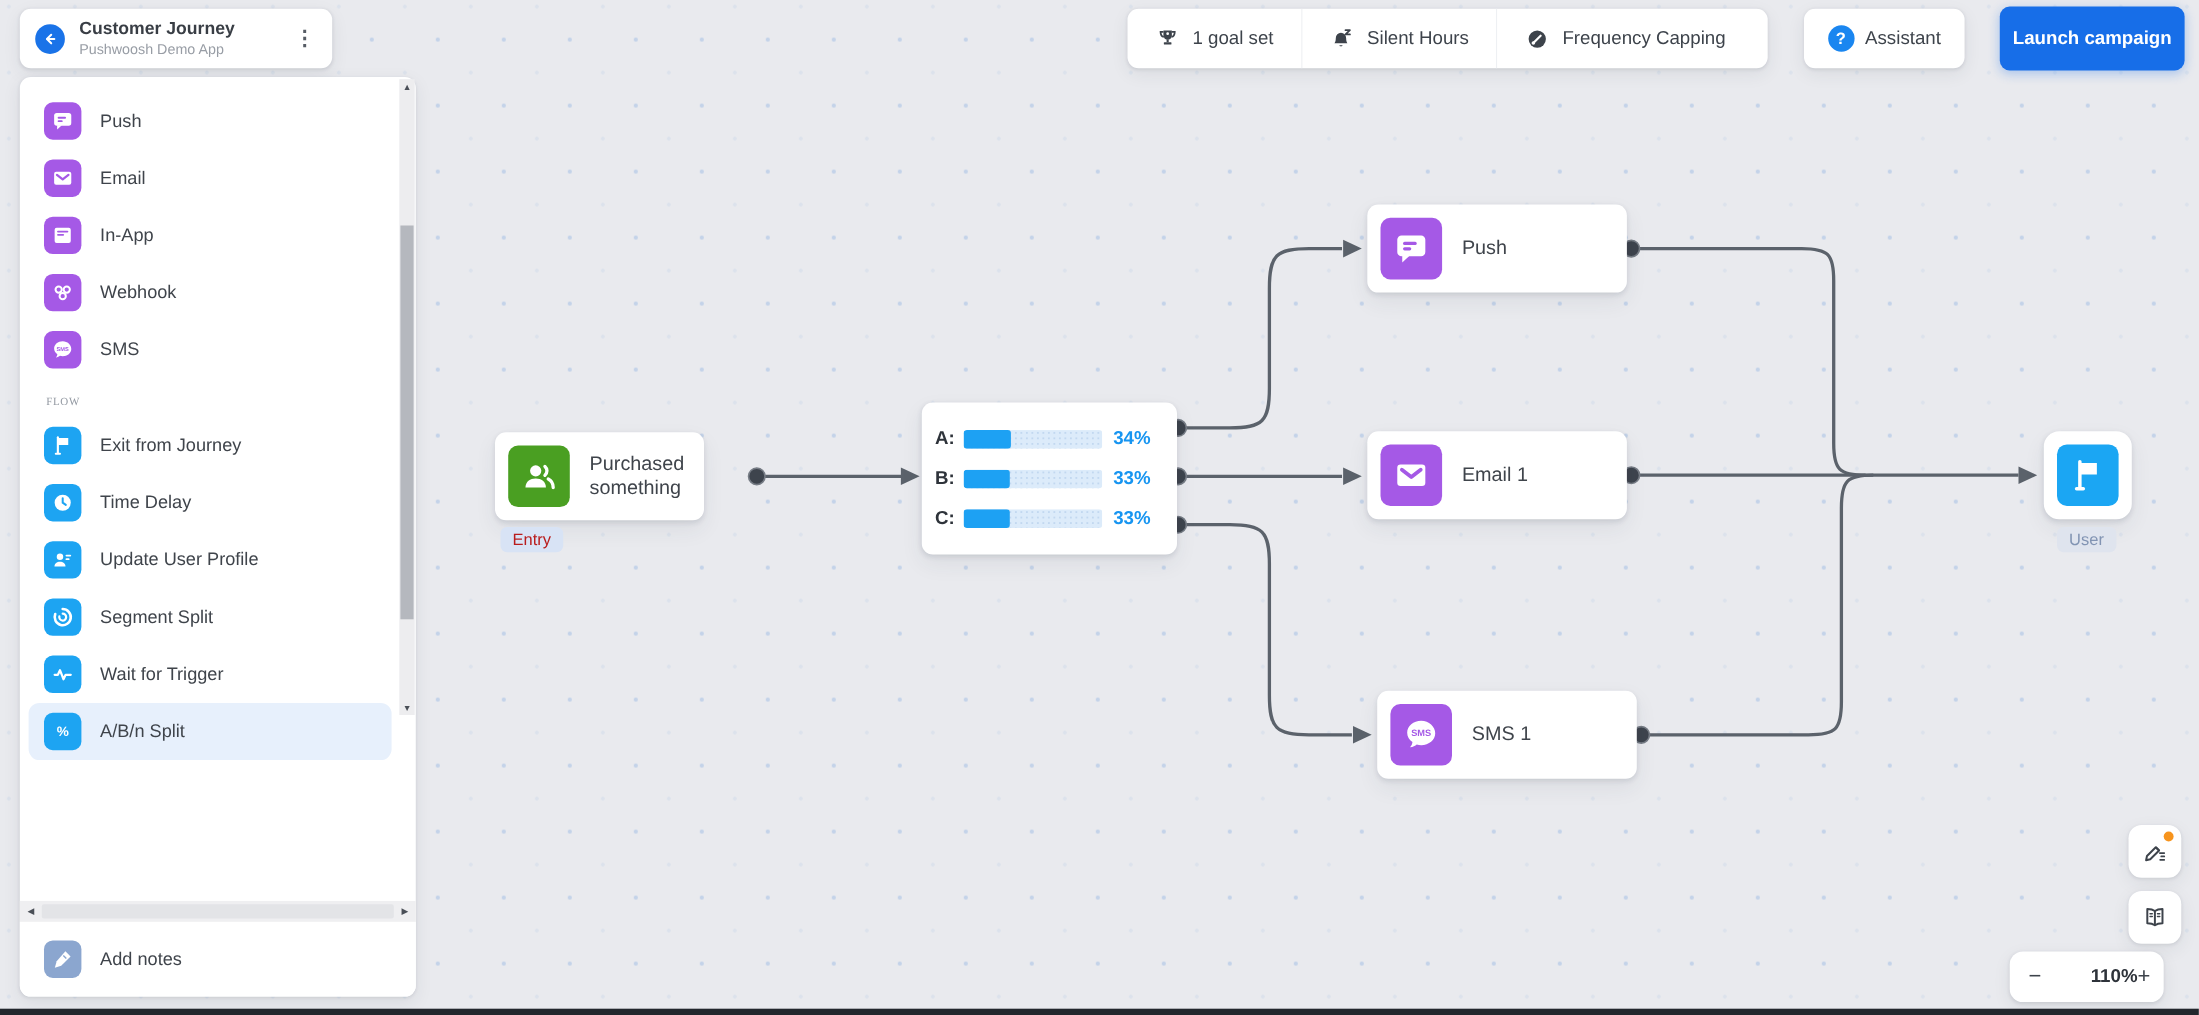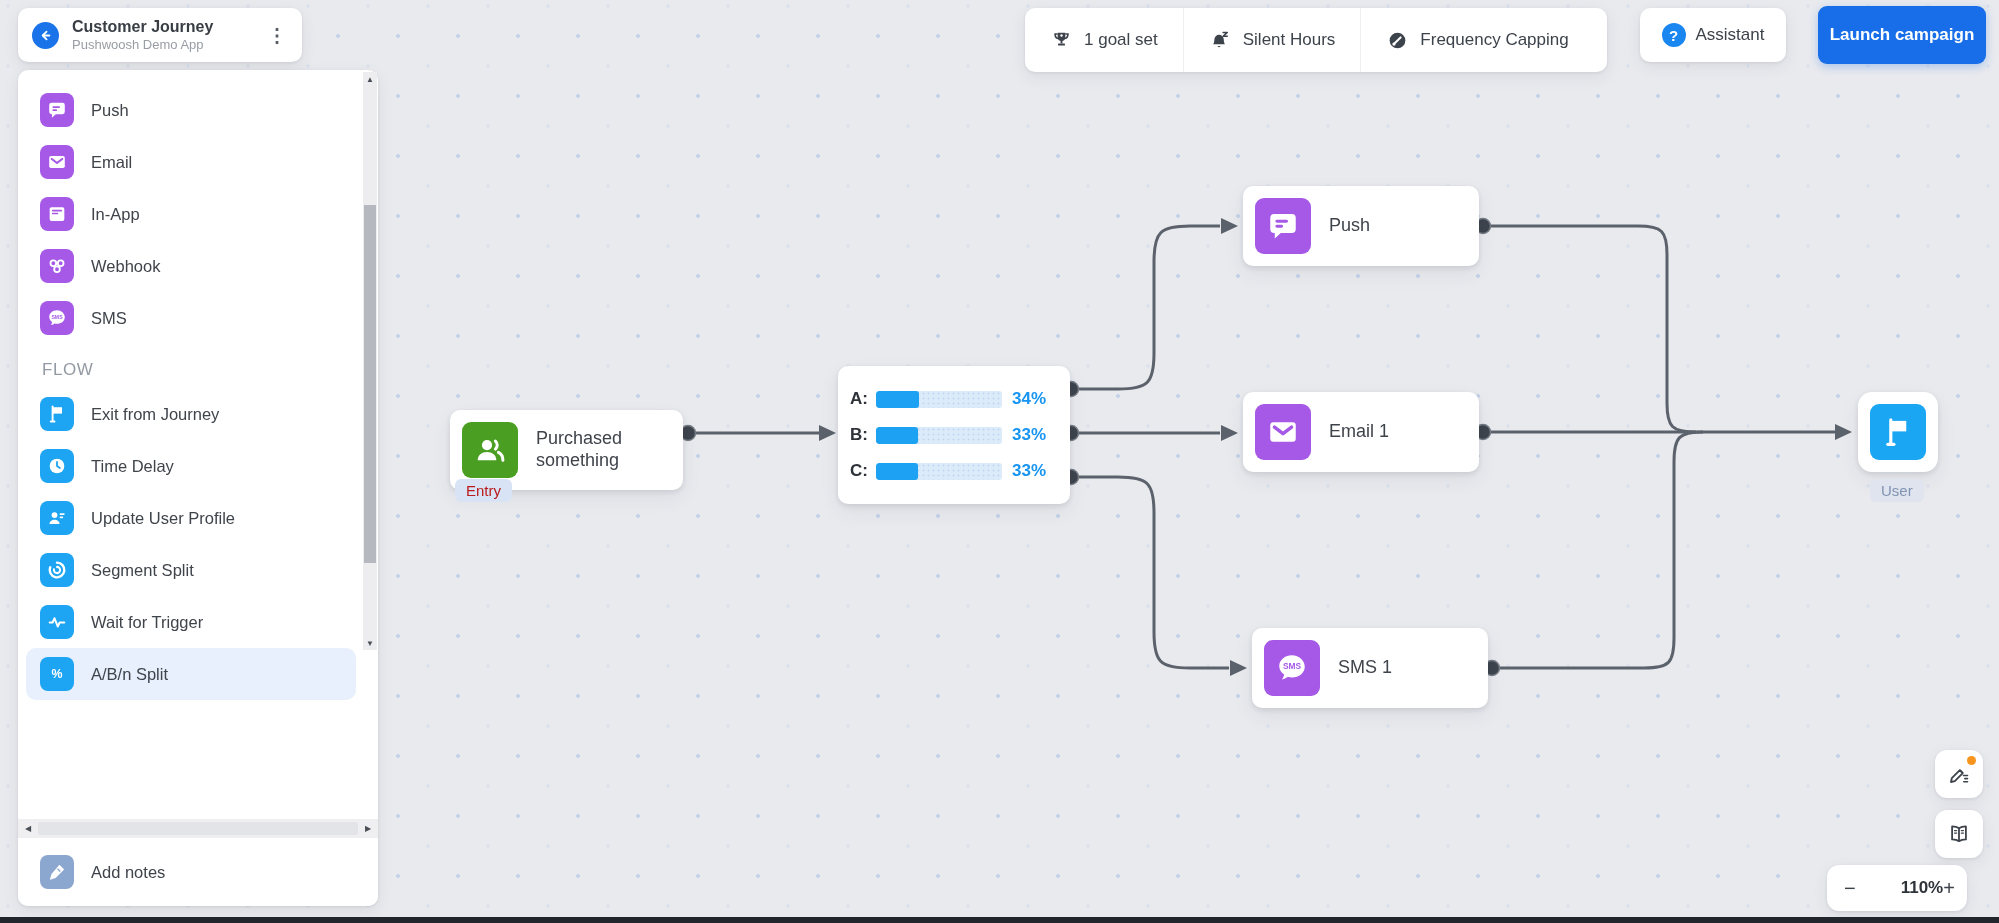--- a/index.html
+++ b/index.html
@@ -30,52 +30,52 @@
   #kebab { width:22px; height:28px; display:flex; align-items:center; justify-content:center; color:#565c64; font-size:19px; font-weight:bold; cursor:pointer; letter-spacing:0; }
 
   
   #sidebar { position:absolute; left:18px; top:70px; width:360px; height:836px; z-index:6; display:flex; flex-direction:column; }
   #side-scroll { flex:1 1 auto; overflow:hidden; padding-top:14px; position:relative; }
   .side-item { display:flex; align-items:center; gap:17px; padding:9px 14px; margin:0 22px 0 8px; border-radius:10px; cursor:pointer; }
   .side-item.selected { background:#e7f0fc; }
   .side-item .label { font-size:16.5px; color:#3f444b; }
   .icon-box { width:34px; height:34px; border-radius:8px; display:flex; align-items:center; justify-content:center; flex:0 0 auto; }
   .icon-box svg { width:22px; height:22px; display:block; }
-  #flow-label { font-size:17px; letter-spacing:.6px; color:#949aa3; margin:16px 0 8px 24px; }
+  #flow-label { font-size:10px; letter-spacing:.6px; color:#949aa3; margin:16px 0 8px 24px;font-family:Liberation Serif, serif; }
 
   
   #vscroll { position:absolute; right:1px; top:2px; width:14px; height:578px; background:#ededef; z-index:7; }
   #vscroll .arr { position:absolute; left:0; width:14px; height:14px; display:flex; align-items:center; justify-content:center; font-size:8px; color:#4a4f57; cursor:pointer; }
   #vscroll-up { top:0; } #vscroll-down { bottom:0; }
   #vscroll-thumb { position:absolute; left:1px; width:12px; top:133px; height:358px; background:#b5b8be; cursor:pointer; }
 
   
   #hscroll { flex:0 0 auto; height:19px; background:#efeff1; position:relative; display:flex; align-items:center; justify-content:space-between; padding:0 4px; }
   #hscroll .arr { font-size:8px; color:#4a4f57; cursor:pointer; width:12px; text-align:center; }
   #hscroll-thumb { position:absolute; left:20px; right:20px; top:3px; height:13px; background:#e3e4e7; border-radius:2px; }
 
   #add-notes-row { flex:0 0 auto; height:68px; display:flex; align-items:center; gap:17px; padding:0 22px; background:#fff; border-radius:0 0 10px 10px; cursor:pointer; }
   #add-notes-row .label { font-size:16.5px; color:#3f444b; }
 
   
-  #toolbar { position:absolute; left:1025px; top:8px; width:582px; height:64px; display:flex; align-items:stretch; z-index:6; }
+  #toolbar { position:absolute; left:1025px; top:8px; width:582px; height:54px; display:flex; align-items:stretch; z-index:6; }
   .tool-item { display:flex; align-items:center; gap:11px; padding:0 25px; font-size:17px; font-weight:500; color:#3d434b; cursor:pointer; }
   .tool-item + .tool-item { border-left:1px solid #eef0f3; }
   .tool-item svg { width:23px; height:23px; color:#3d434b; }
   #assistant-btn { position:absolute; left:1640px; top:8px; width:146px; height:54px; display:flex; align-items:center; justify-content:center; gap:10px; font-size:17px; font-weight:500; color:#3d434b; cursor:pointer; z-index:6; }
   #assistant-q { width:24px; height:24px; border-radius:50%; background:#1a86f0; color:#fff; font-size:15px; font-weight:bold; display:flex; align-items:center; justify-content:center; }
   #launch-btn { position:absolute; left:1818px; top:6px; width:168px; height:58px; border-radius:9px; background:#176ee8; color:#fff; font-size:17px; font-weight:bold; display:flex; align-items:center; justify-content:center; cursor:pointer; z-index:6; box-shadow:0 3px 10px rgba(23,110,232,.30); font-family:"Liberation Sans", sans-serif; border:none; }
 
   
   .node { position:absolute; background:#fff; border-radius:10px; box-shadow:0 2px 5px rgba(40,50,70,.12), 0 8px 20px rgba(40,50,70,.07); display:flex; align-items:center; z-index:3; cursor:pointer; }
   .node .big-icon { width:56px; height:56px; border-radius:9px; display:flex; align-items:center; justify-content:center; margin:0 18px 0 12px; flex:0 0 auto; }
   .node .big-icon svg { width:36px; height:36px; display:block; }
   .node .nlabel { font-size:18px; color:#3f444b; line-height:1.22; padding-right:12px; }
 
-  #entry-node  { left:450px; top:393px; width:233px; height:80px;margin-top:17px; }
+  #entry-node  { left:450px; top:393px; width:190px; height:80px; }
   #push-node   { left:1243px; top:186px; width:236px; height:80px; }
   #email-node  { left:1243px; top:392px; width:236px; height:80px; }
   #sms-node    { left:1252px; top:628px; width:236px; height:80px; }
 
   #exit-node { left:1858px; top:392px; width:80px; height:80px; border-radius:14px; justify-content:center; }
   #exit-node .big-icon { margin:0; }
 
   .flow-badge { position:absolute; font-size:15px; padding:3px 11px; border-radius:6px; z-index:3; }
   #entry-badge { left:455px; top:479px; background:#d8e3f5; color:#b91c1c; }
   #exit-badge  { left:1870px; top:479px; background:#dfe4ee; color:#8294b3; }

